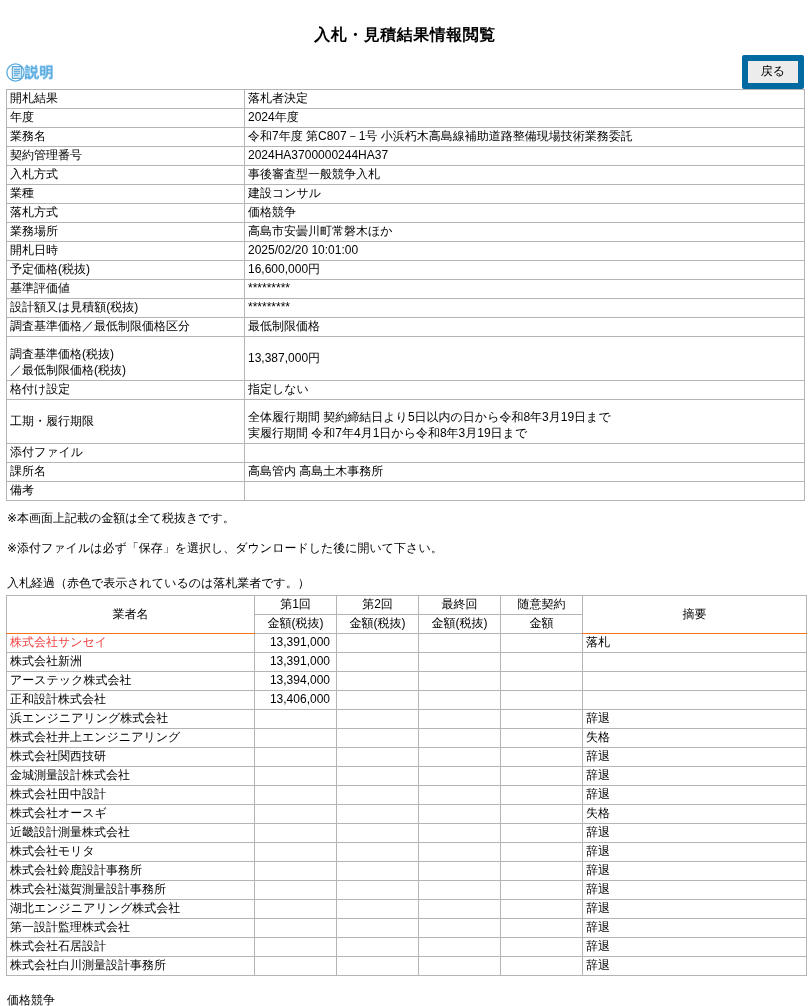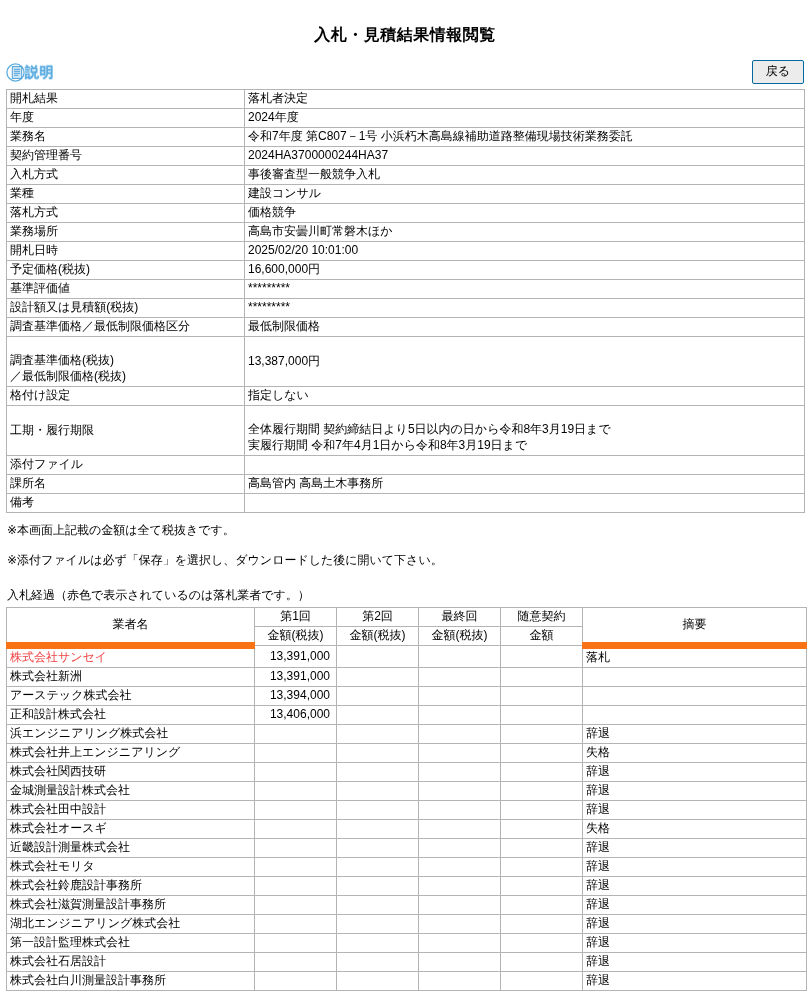--- a/index.html
+++ b/index.html
@@ -60,21 +60,21 @@
       -0.6px 0 0 #bfe0f5,
        0 0.6px 0 #bfe0f5,
        0 -0.6px 0 #bfe0f5;
     letter-spacing: 0.5px;
   }
   .back-button {
     font-family: "Liberation Sans", "DejaVu Sans", sans-serif;
     font-size: 12px;
     color: #000;
     background: #ececec;
-    border: 1px solid #0369a1;
+    border: 6px solid #0369a1;
     border-radius: 2px;
     padding: 3px 13px 4px 13px;
     cursor: pointer;
     line-height: 1.2;
   }
 
   .update-date {
     font-size: 12px;
     margin: 5px 0 2px 1px;
   }
@@ -98,21 +98,21 @@
 
   
   .detail-table td {
     height: 18px;
   }
   .detail-table .lbl { width: 238px; }
   .detail-table .val { width: 560px; }
   .detail-table td.multi {
     white-space: pre-line;
     line-height: 1.3;
-    padding-top: 16px;
+    padding-top: 10px;
     padding-bottom: 2px;
   }
 
   
   .note {
     font-size: 12px;
     margin: 9px 0 0 1px;
   }
   .note.second { margin-top: 13px; }
 
@@ -125,21 +125,21 @@
   
   .bid-table th, .bid-table td { height: 18px; }
   .bid-table th { text-align: center; }
   .bid-table .c-name   { width: 248px; }
   .bid-table .c-amt    { width: 82px; }
   .bid-table .c-rem    { width: 224px; }
   .bid-table td.name   { text-align: left; }
   .bid-table td.amt    { text-align: right; padding-right: 6px; }
   .bid-table td.rem    { text-align: left; }
   .bid-table .winner   { color: #ef4444; }
-  .bid-table th.grp    { border-bottom: 7px solid #f97316; }
+  .bid-table th.grp    { border-bottom: 1px solid #f97316; }
 
   
   .kuji-table th, .kuji-table td { height: 18px; }
   .kuji-table th { text-align: center; }
   .kuji-table th.wrap { white-space: normal; line-height: 1.05; font-size: 11.5px; }
   .kuji-table .k-rank { width: 58px; }
   .kuji-table .k-name { width: 126px; }
   .kuji-table .k-in   { width: 58px; }
   .kuji-table .k-rand { width: 62px; }
   .kuji-table .k-num  { width: 66px; }

